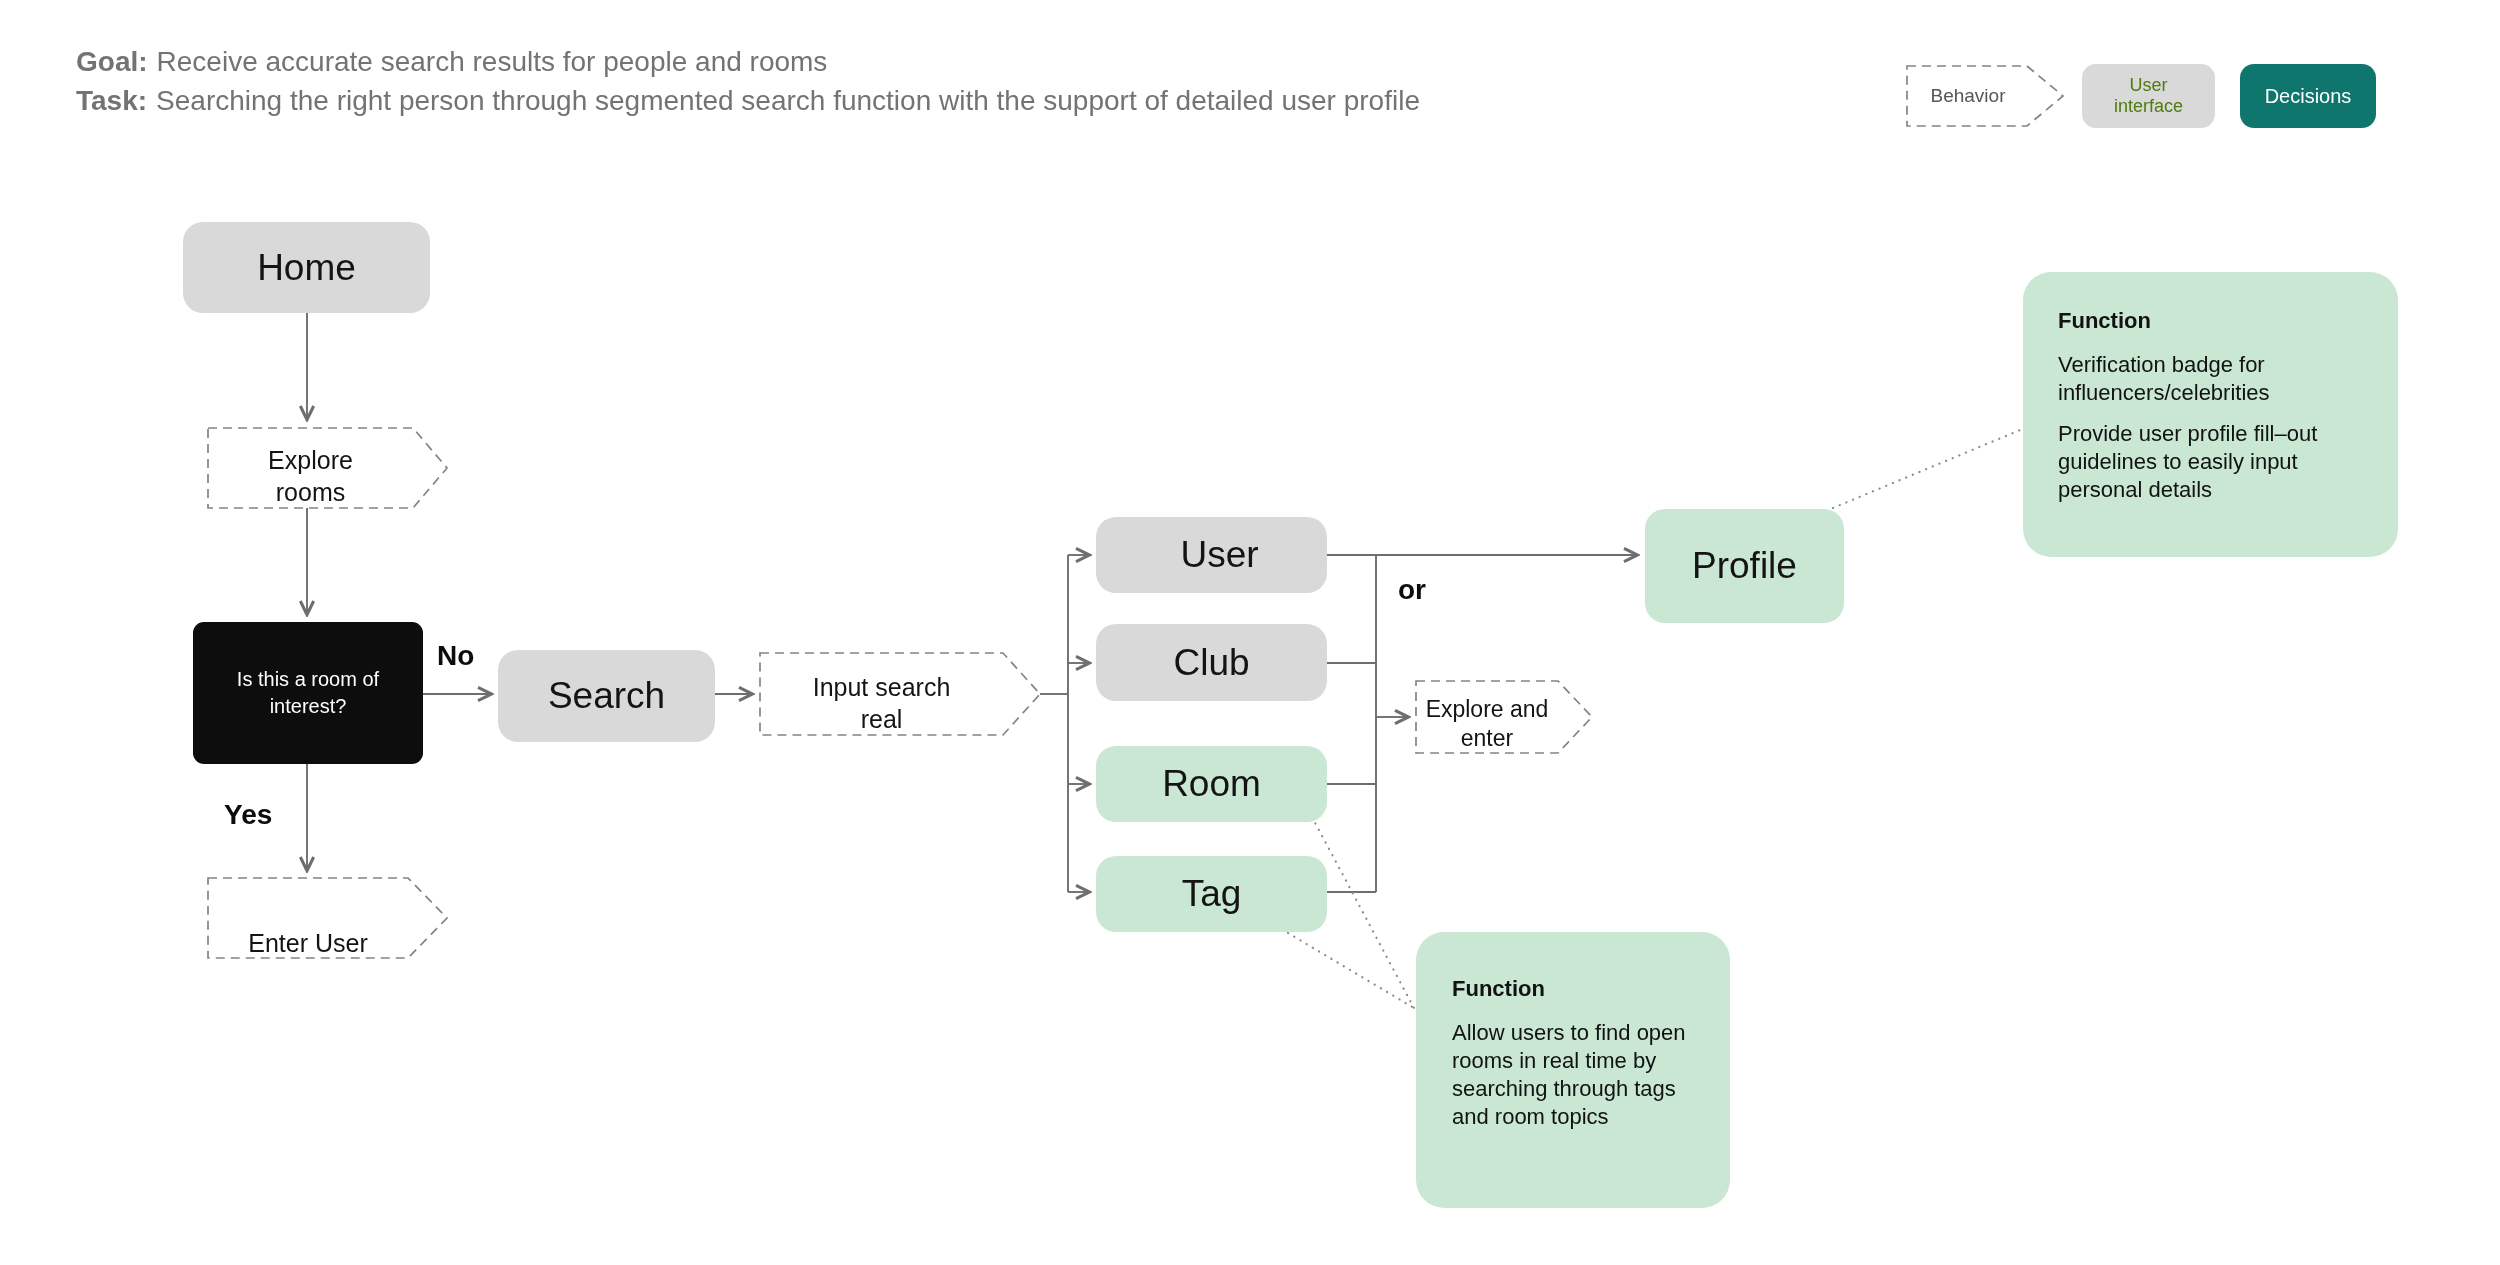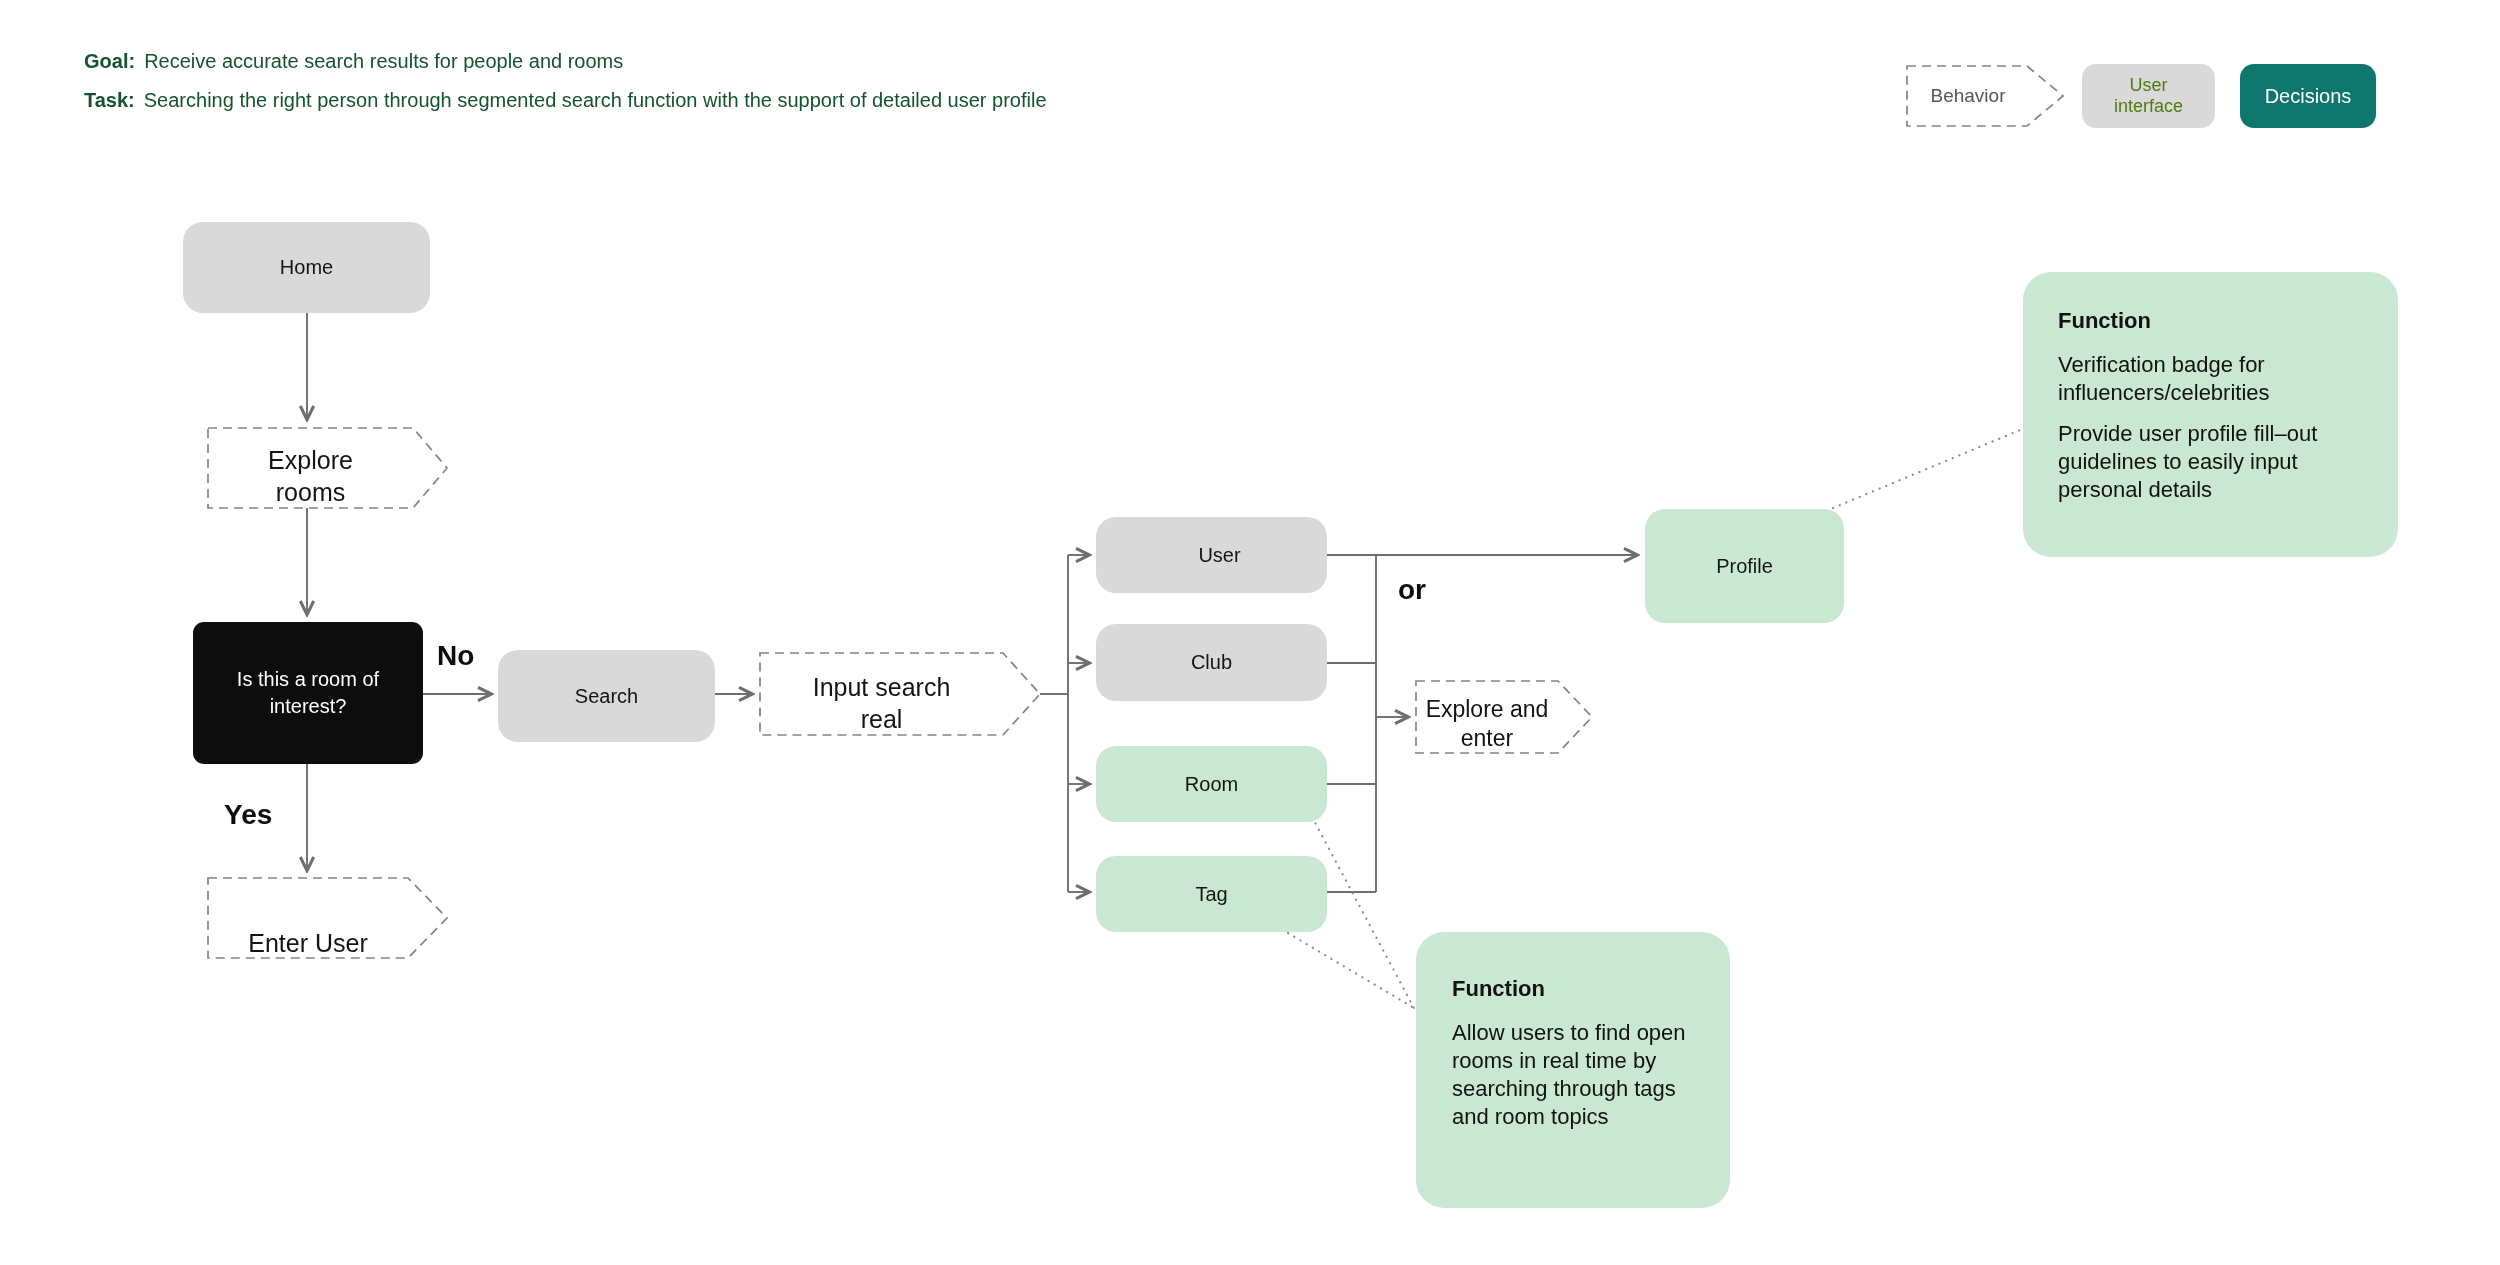--- a/index.html
+++ b/index.html
@@ -1,25 +1,25 @@
 <!DOCTYPE html>
 <html><head>
 <meta charset="utf-8">
 <style>
   * { margin:0; padding:0; box-sizing:border-box; }
   html,body { width:2500px; height:1265px; background:#ffffff; font-family:"Liberation Sans", sans-serif; color:#111; }
   .stage { position:relative; width:2500px; height:1265px; overflow:hidden; background:#fff; }
   svg.layer { position:absolute; left:0; top:0; width:2500px; height:1265px; }
 
   
-  .hdr { position:absolute; left:84px; top:42px; font-size:20px; line-height:39px; color:#14532d; }
+  .hdr { position:absolute; left:76px; top:42px; font-size:28px; line-height:39px; color:#737373; }
   .hdr .lbl { font-weight:bold; margin-right:9px; }
 
   
-  .node { position:absolute; display:flex; align-items:center; justify-content:center; text-align:center; font-size:20px; color:#141414; }
+  .node { position:absolute; display:flex; align-items:center; justify-content:center; text-align:center; font-size:37px; color:#141414; }
   .round { border-radius:20px; }
   .gray  { background:#d9d9d9; }
   .green { background:#c9e7d3; }
   .dark  { background:#0d0d0d; color:#ffffff; }
 
   
   .pennant-label { position:absolute; display:flex; align-items:flex-end; justify-content:center; text-align:center; font-size:25px; color:#141414; }
 
   .edge-label { position:absolute; font-weight:bold; font-size:28px; color:#0c0c0c; }
 

